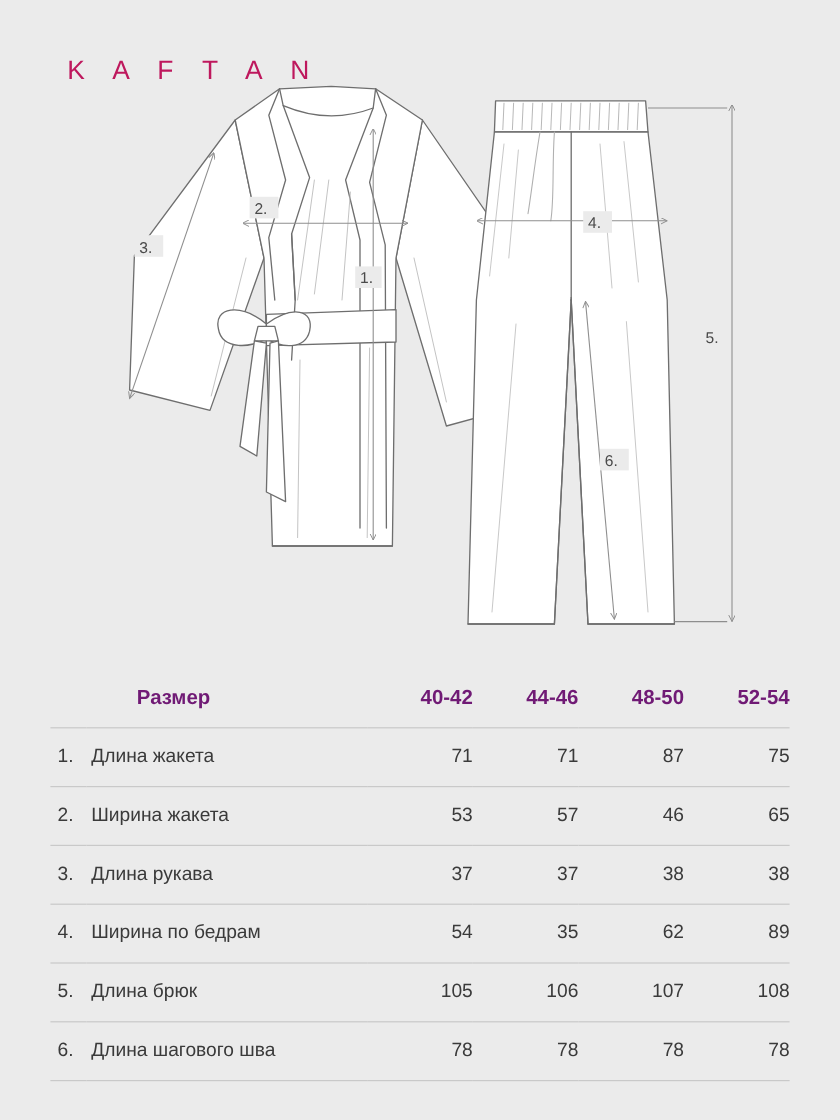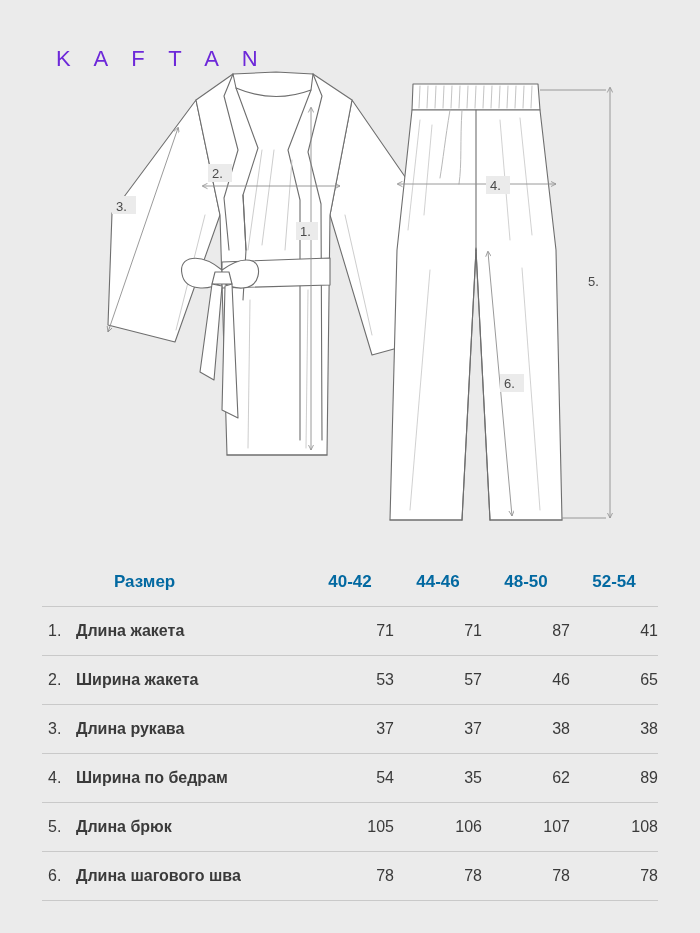--- a/index.html
+++ b/index.html
@@ -15,21 +15,21 @@
     width: 700px; height: 933px;
     background: #ebebeb;
     overflow: hidden;
   }
   
   .brand-title {
     position: absolute;
     left: 56px; top: 46px;
     font-size: 22px;
     letter-spacing: 9px;
-    color: #6d28d9;
+    color: #be185d;
     font-weight: 400;
   }
   
   .illustration {
     position: absolute;
     left: 0; top: 0;
     width: 700px; height: 555px;
   }
   
   .size-table {
@@ -38,45 +38,44 @@
     width: 616px;
   }
   table {
     width: 100%;
     border-collapse: collapse;
     font-size: 16.5px;
   }
   thead th {
     font-weight: bold;
     padding: 12px 0 14px 0;
-    color: #0369a1;
+    color: #701a75;
     font-size: 17px;
   }
   thead th.head-label {
     text-align: left;
     padding-left: 72px;
   }
-  thead th.head-size { text-align: center; width: 88px; }
+  thead th.head-size { text-align: right; width: 88px; }
   tbody td {
     padding: 15px 0 15px 0;
     border-top: 1px solid #c9c9c9;
     color: #3a3a3a;
     font-size: 16px;
   }
   tbody tr:last-child td { border-bottom: 1px solid #c9c9c9; }
   td.row-num {
     width: 30px;
     text-align: left;
     padding-left: 6px;
     white-space: nowrap;
   }
   td.row-label {
     text-align: left;
     padding-left: 4px;
-    font-weight: bold;
   }
   td.row-val {
     text-align: right;
     width: 88px;
   }
 </style>
 </head>
 <body>
 
 <div id="page">
@@ -227,21 +226,21 @@
           <th class="head-size">52-54</th>
         </tr>
       </thead>
       <tbody>
         <tr>
           <td class="row-num">1.</td>
           <td class="row-label">Длина жакета</td>
           <td class="row-val">71</td>
           <td class="row-val">71</td>
           <td class="row-val">87</td>
-          <td class="row-val">41</td>
+          <td class="row-val">75</td>
         </tr>
         <tr>
           <td class="row-num">2.</td>
           <td class="row-label">Ширина жакета</td>
           <td class="row-val">53</td>
           <td class="row-val">57</td>
           <td class="row-val">46</td>
           <td class="row-val">65</td>
         </tr>
         <tr>

